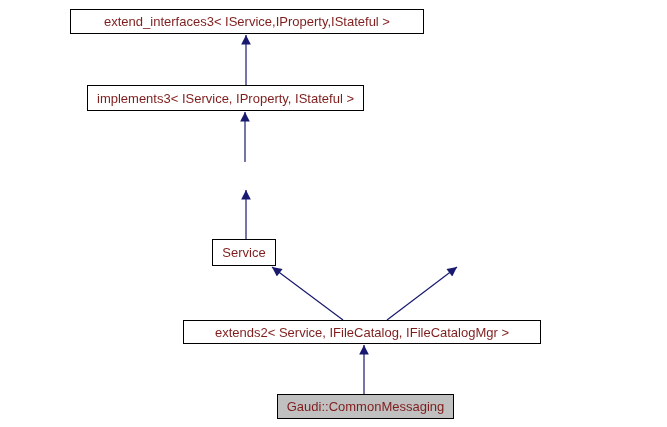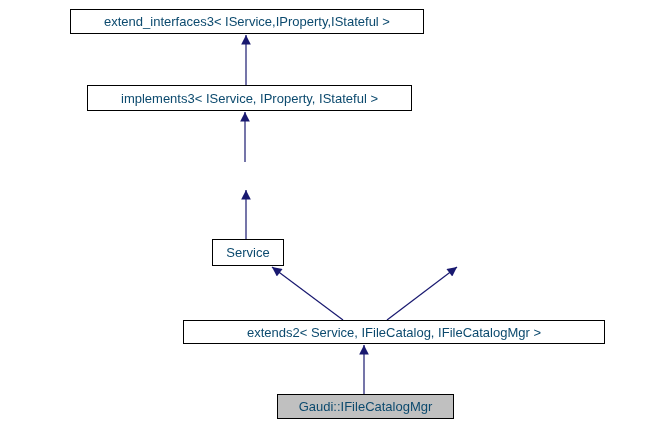--- a/index.html
+++ b/index.html
@@ -21,40 +21,40 @@
     top: 0;
     width: 667px;
     height: 427px;
     pointer-events: none;
   }
   .node {
     position: absolute;
     box-sizing: border-box;
     border: 1px solid #000000;
     background: #ffffff;
-    color: #0c4a6e;
+    color: #7f1d1d;
     font-size: 13px;
     text-align: center;
     white-space: nowrap;
     display: flex;
     align-items: center;
     justify-content: center;
     cursor: pointer;
   }
   .node.current {
     background: #c0c0c0;
     cursor: default;
   }
   
   #n0 { left: 70px;  top: 9px;   width: 354px; height: 25px; }
-  #n1 { left: 87px;  top: 85px;  width: 325px; height: 26px; }
+  #n1 { left: 87px;  top: 85px;  width: 277px; height: 26px; }
   #n2 { left: 4px;   top: 162px; width: 482px; height: 27px; }
-  #n3 { left: 212px; top: 239px; width: 72px;  height: 27px; }
+  #n3 { left: 212px; top: 239px; width: 64px;  height: 27px; }
   #n4 { left: 303px; top: 237px; width: 361px; height: 29px; }
-  #n5 { left: 183px; top: 320px; width: 422px; height: 24px; text-align: right; }
+  #n5 { left: 183px; top: 320px; width: 358px; height: 24px; text-align: right; }
   #n6 { left: 277px; top: 394px; width: 177px; height: 25px; }
 </style>
 </head>
 <body>
 
 <div class="canvas">
 
   <svg class="edges" width="667" height="427" viewBox="0 0 667 427" xmlns="http://www.w3.org/2000/svg">
     <defs>
       <marker id="arrowhead" viewBox="0 0 10 10" refX="10" refY="5" markerWidth="10" markerHeight="8" orient="auto">
@@ -72,15 +72,15 @@
   <div id="n0" class="node">extend_interfaces3&lt; IService,IProperty,IStateful &gt;</div>
 
   <div id="n1" class="node">implements3&lt; IService, IProperty, IStateful &gt;</div>
 
 
   <div id="n3" class="node">Service</div>
 
 
   <div id="n5" class="node">extends2&lt; Service, IFileCatalog, IFileCatalogMgr &gt;</div>
 
-  <div id="n6" class="node current">Gaudi::IFileCatalogMgr</div>
+  <div id="n6" class="node current">Gaudi::CommonMessaging</div>
 
 </div>
 
 </body></html>

